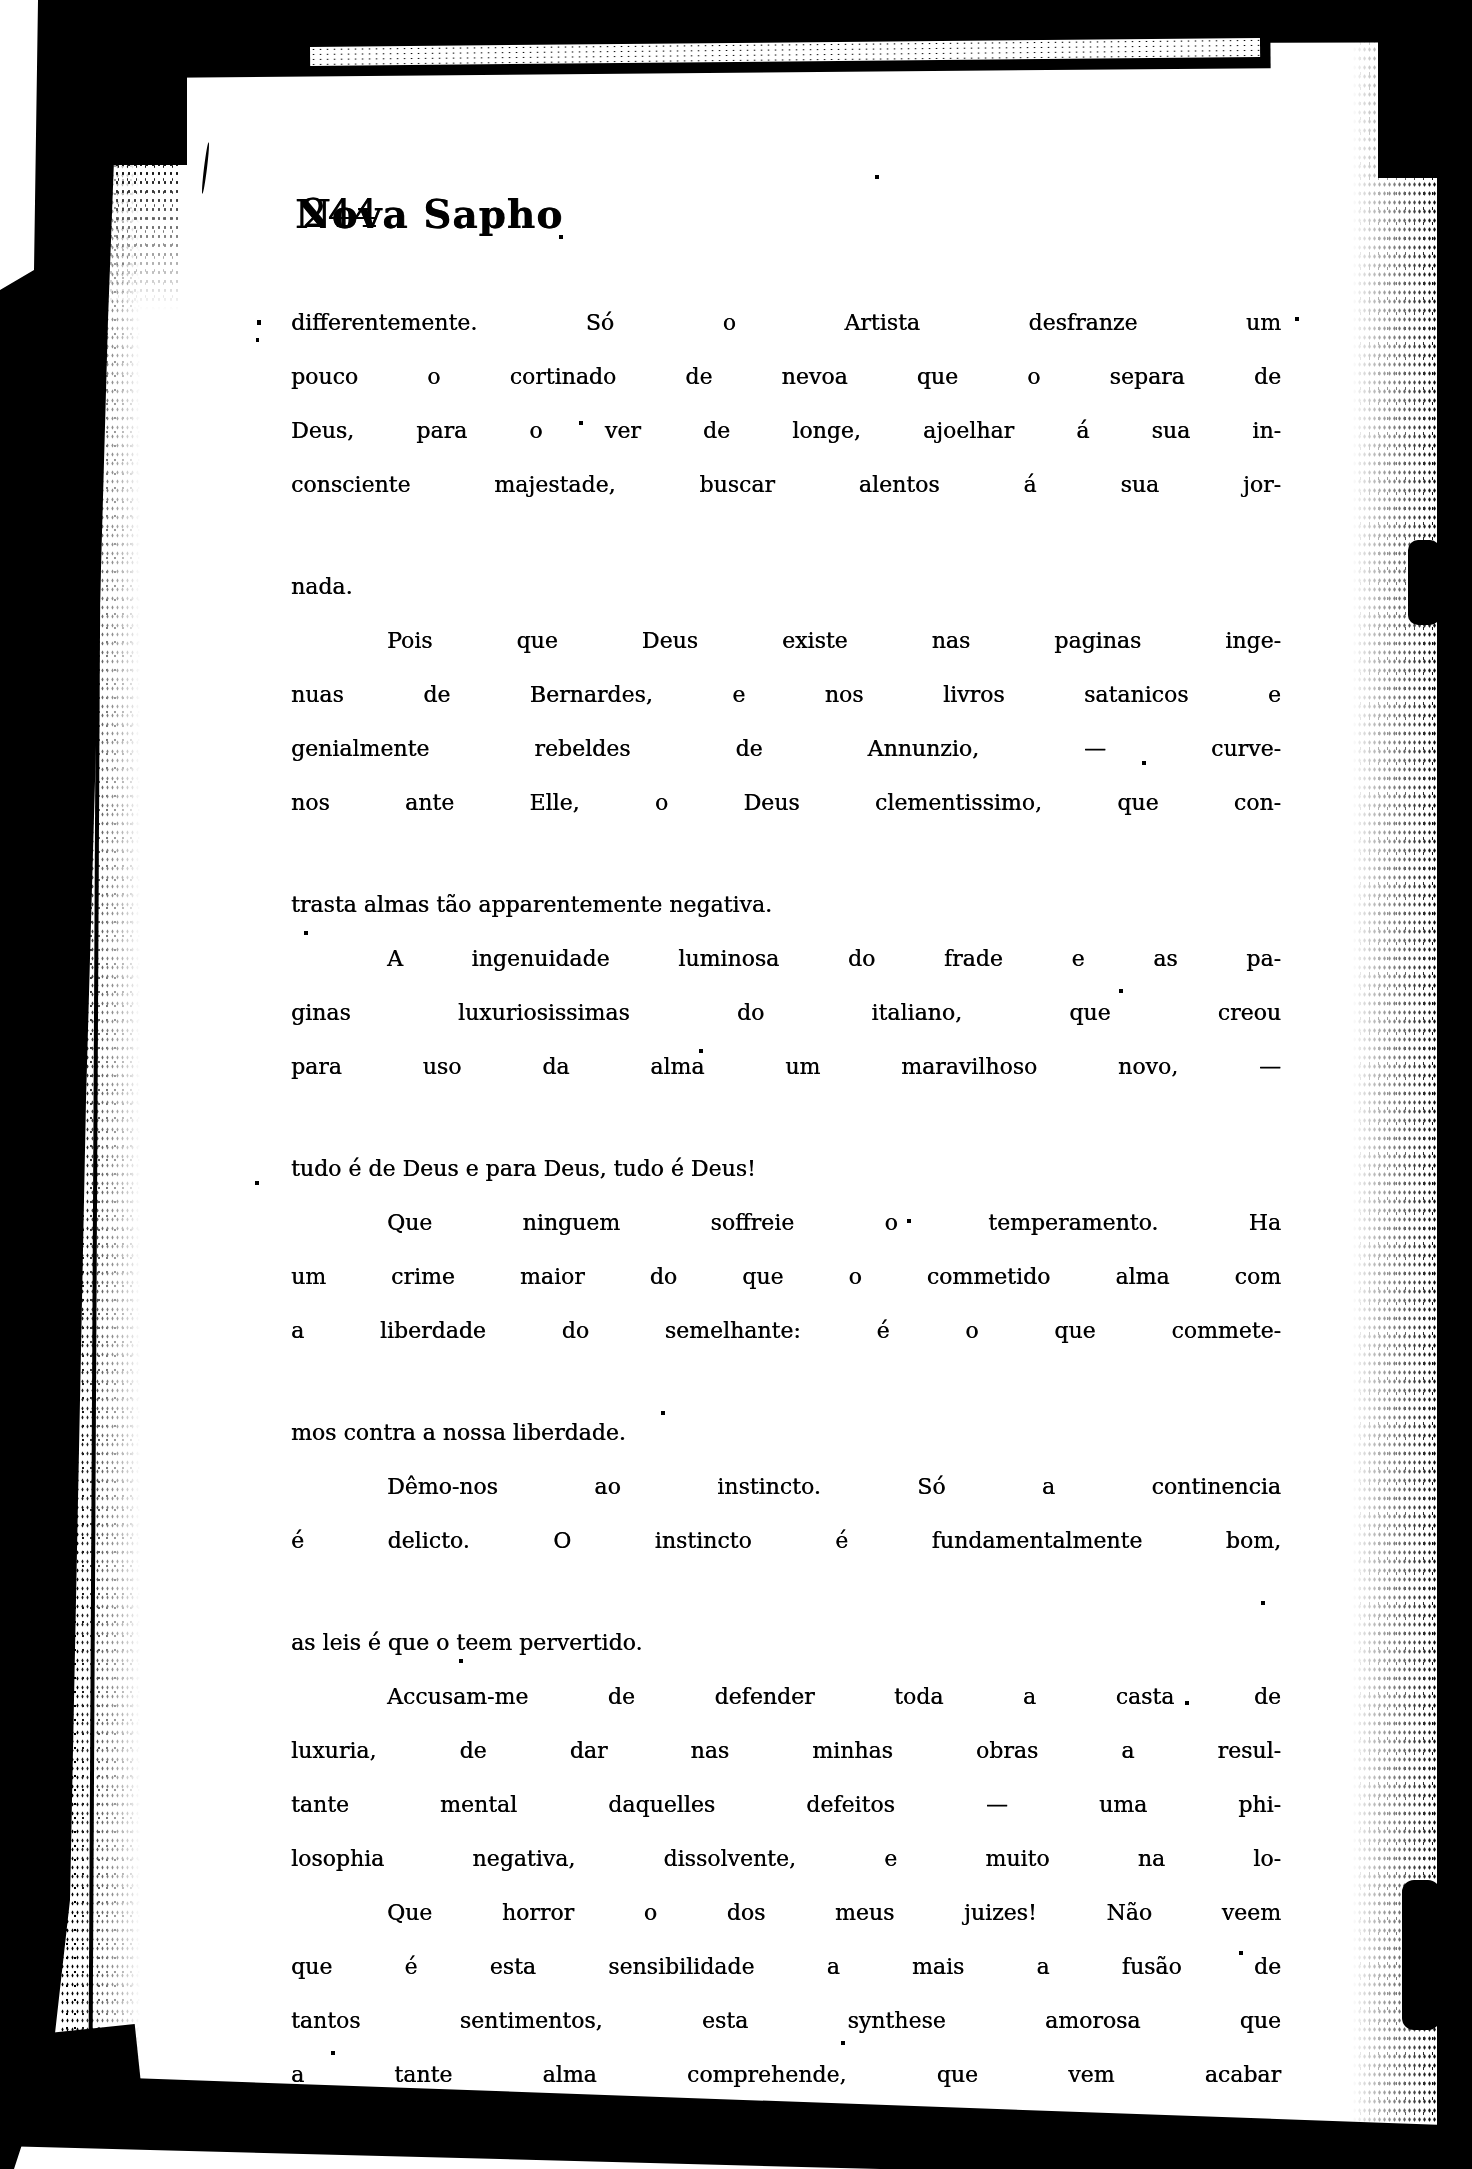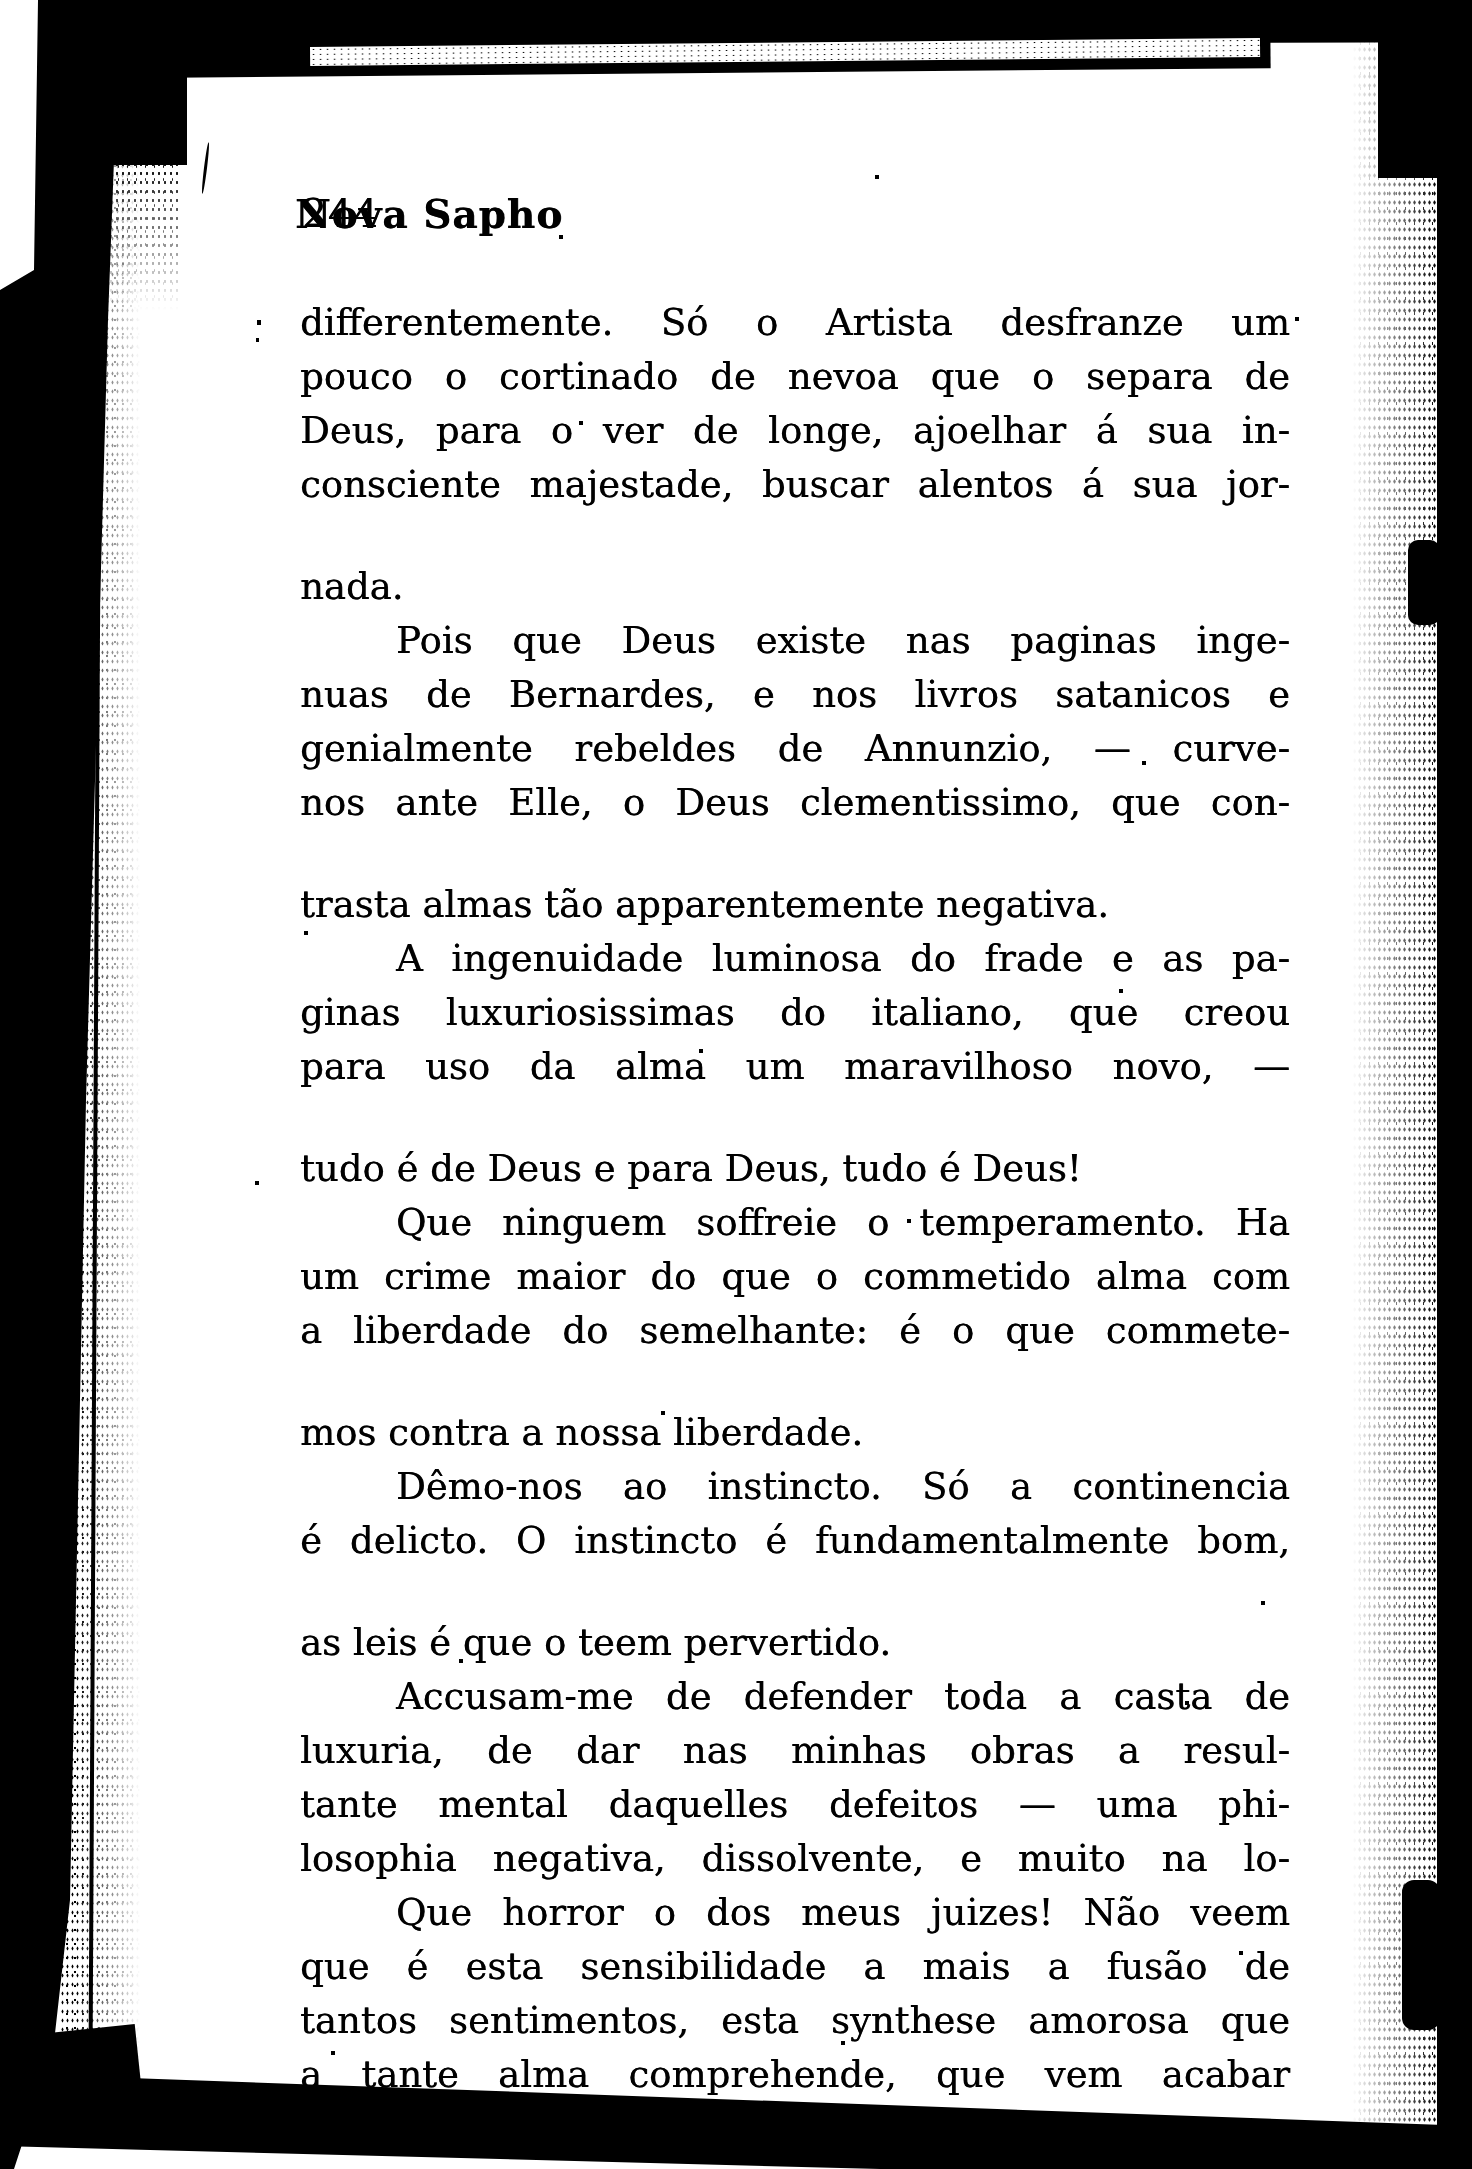--- a/index.html
+++ b/index.html
@@ -52,22 +52,22 @@
       580px 422px 0 1px #000, 560px 236px 0 1px #000, 305px 932px 0 1px #000,
       1143px 762px 0 1px #000, 662px 1412px 0 1px #000, 256px 1182px 0 1px #000,
       1262px 1602px 0 1px #000, 842px 2042px 0 1px #000, 332px 2052px 0 1px #000,
       1186px 1702px 0 1px #000, 908px 1220px 0 1px #000, 1120px 990px 0 1px #000,
       460px 1660px 0 1px #000, 1240px 1952px 0 1px #000, 700px 1050px 0 1px #000;}
   
   #page-header{position:absolute;left:295px;top:192px;width:990px;height:44px;
     font-size:39px;line-height:44px;}
   #page-number{position:absolute;left:7px;top:0;letter-spacing:1px;}
   #running-title{position:absolute;left:0;width:100%;text-align:left;font-weight:bold;letter-spacing:1px;}
-  #page-body{position:absolute;left:300px;top:296px;width:990px;
-    font-size:37px;line-height:54px;
+  #page-body{position:absolute;left:291px;top:296px;width:990px;
+    font-size:22px;line-height:54px;
     text-shadow:.4px .3px 0 rgba(0,0,0,.85);}
   .para{margin:0;}
   .line{text-align:justify;text-align-last:justify;white-space:normal;}
   .line.endline{text-align-last:left;margin-top:48px;}
   .line.indent{padding-left:96px;}
   #page-header{text-shadow:.4px .3px 0 rgba(0,0,0,.85);}
 </style>
 </head>
 <body>
 

